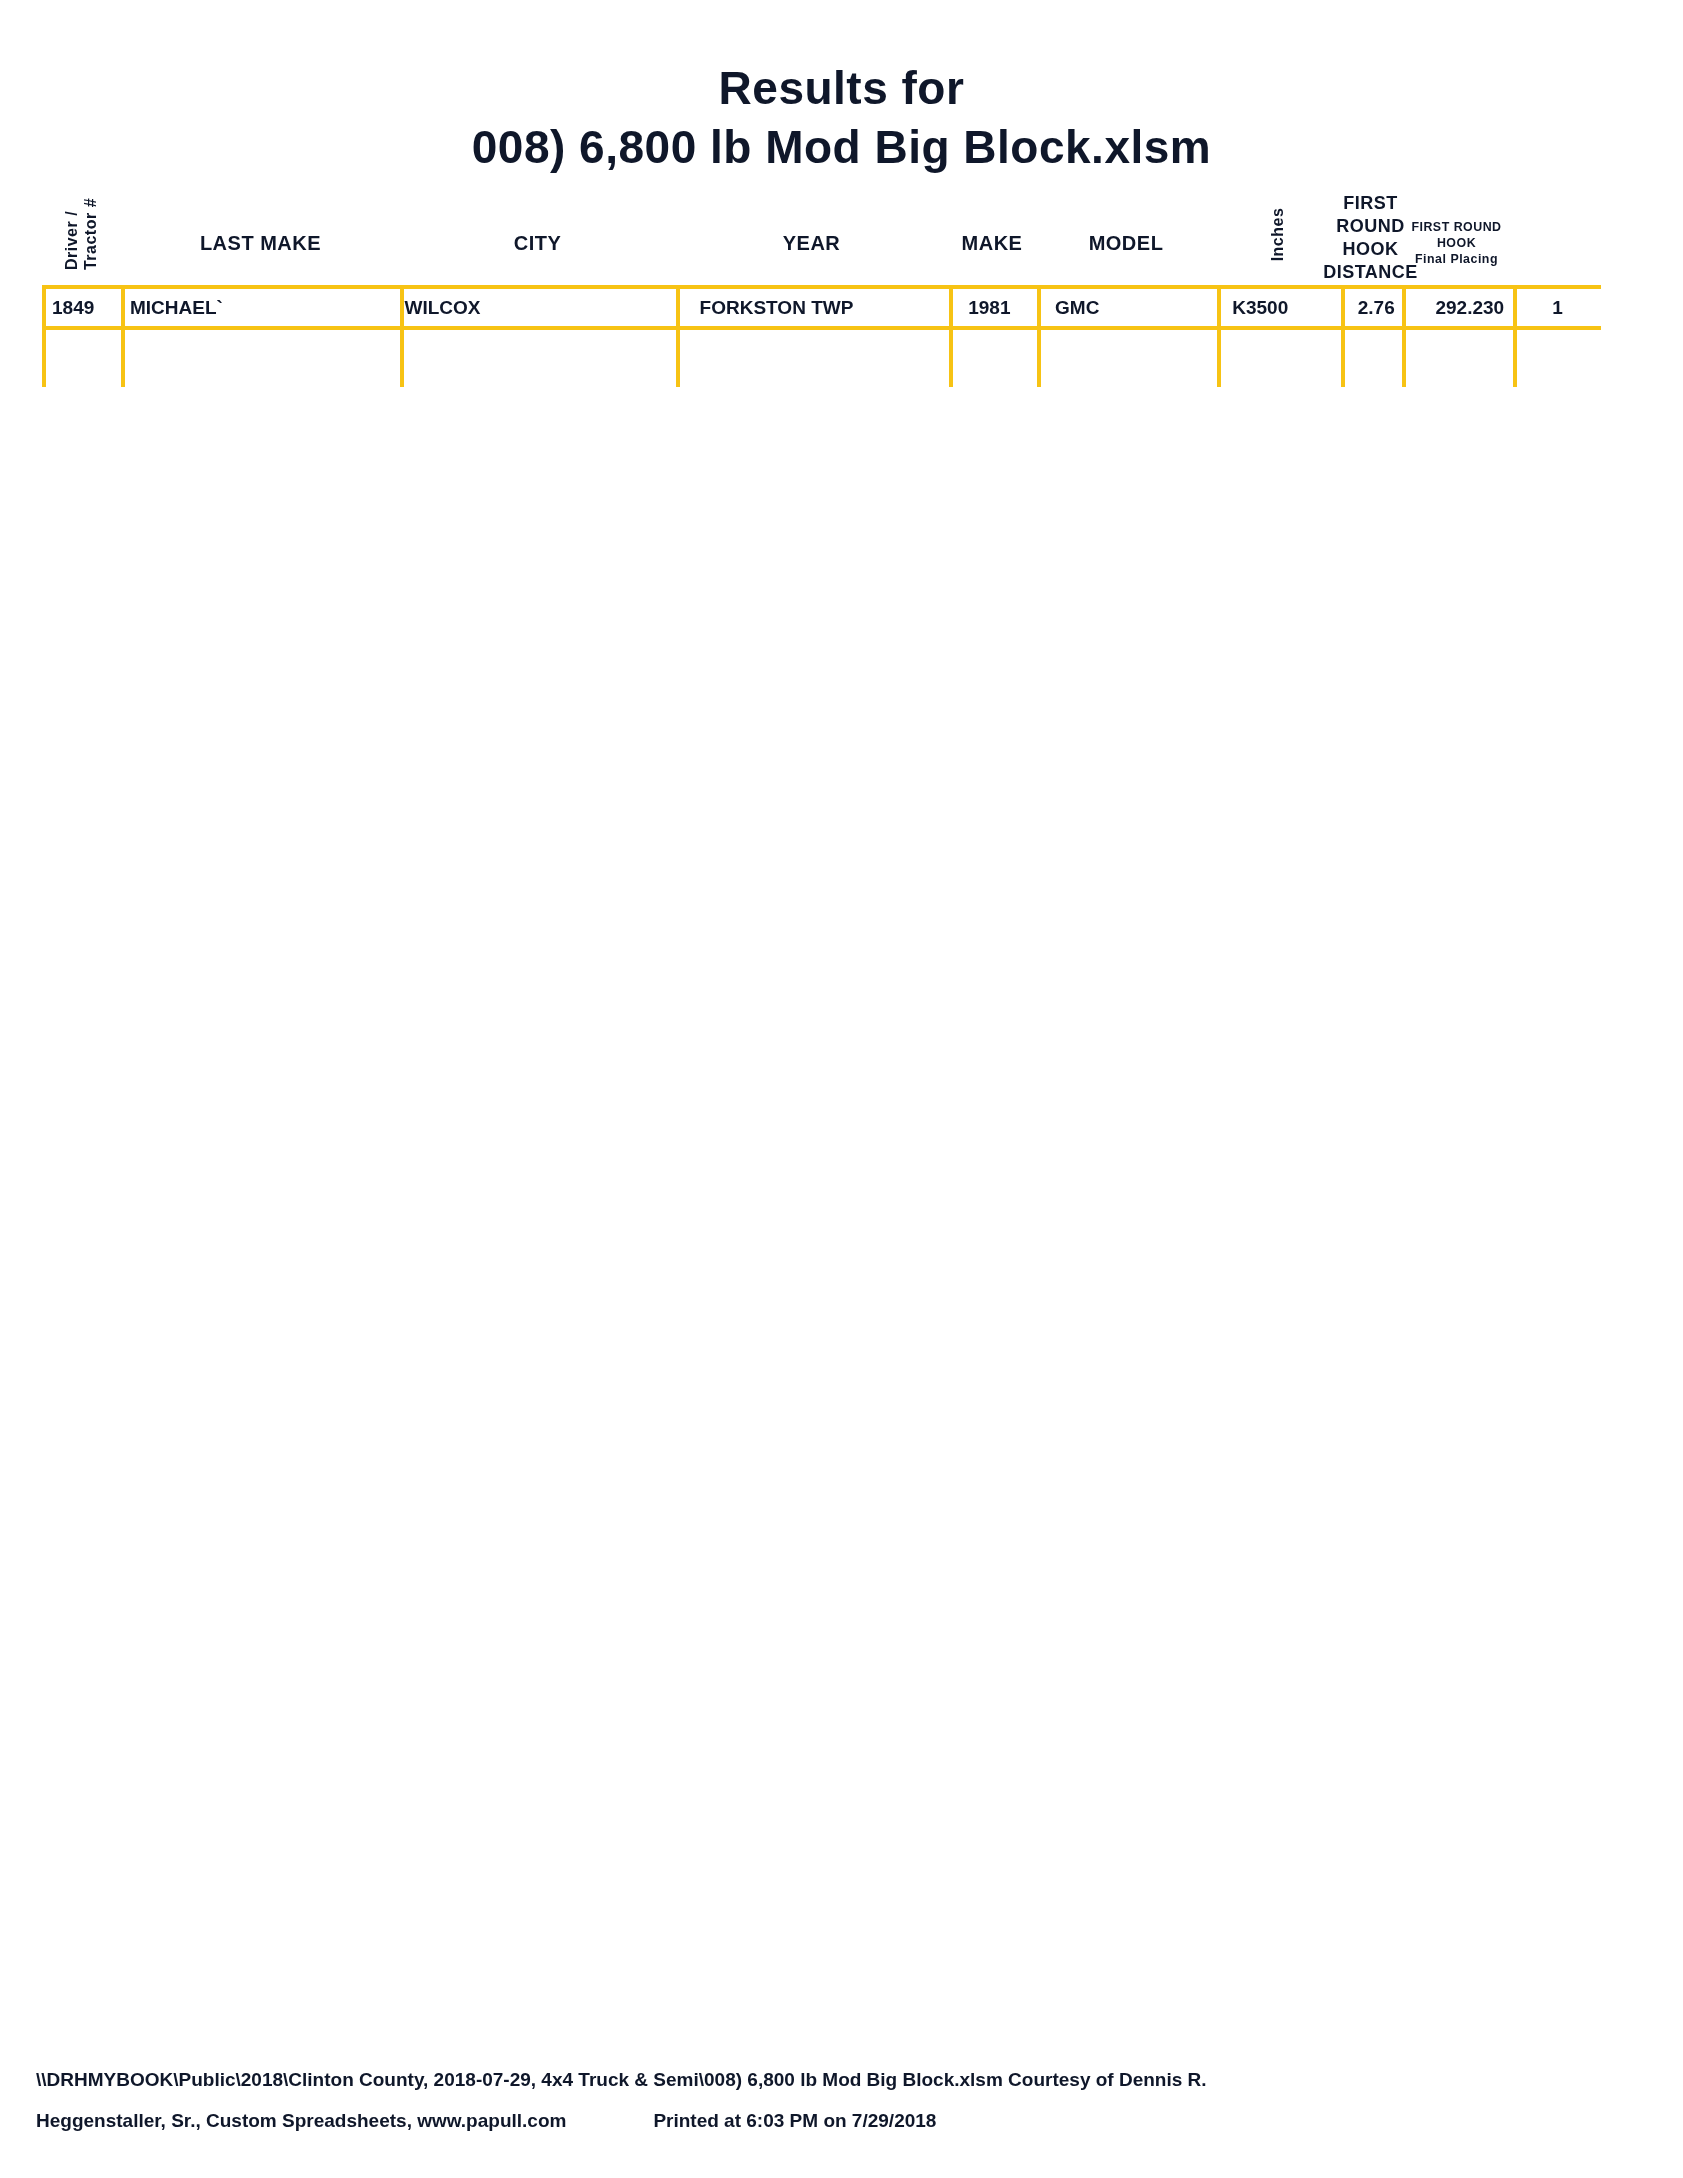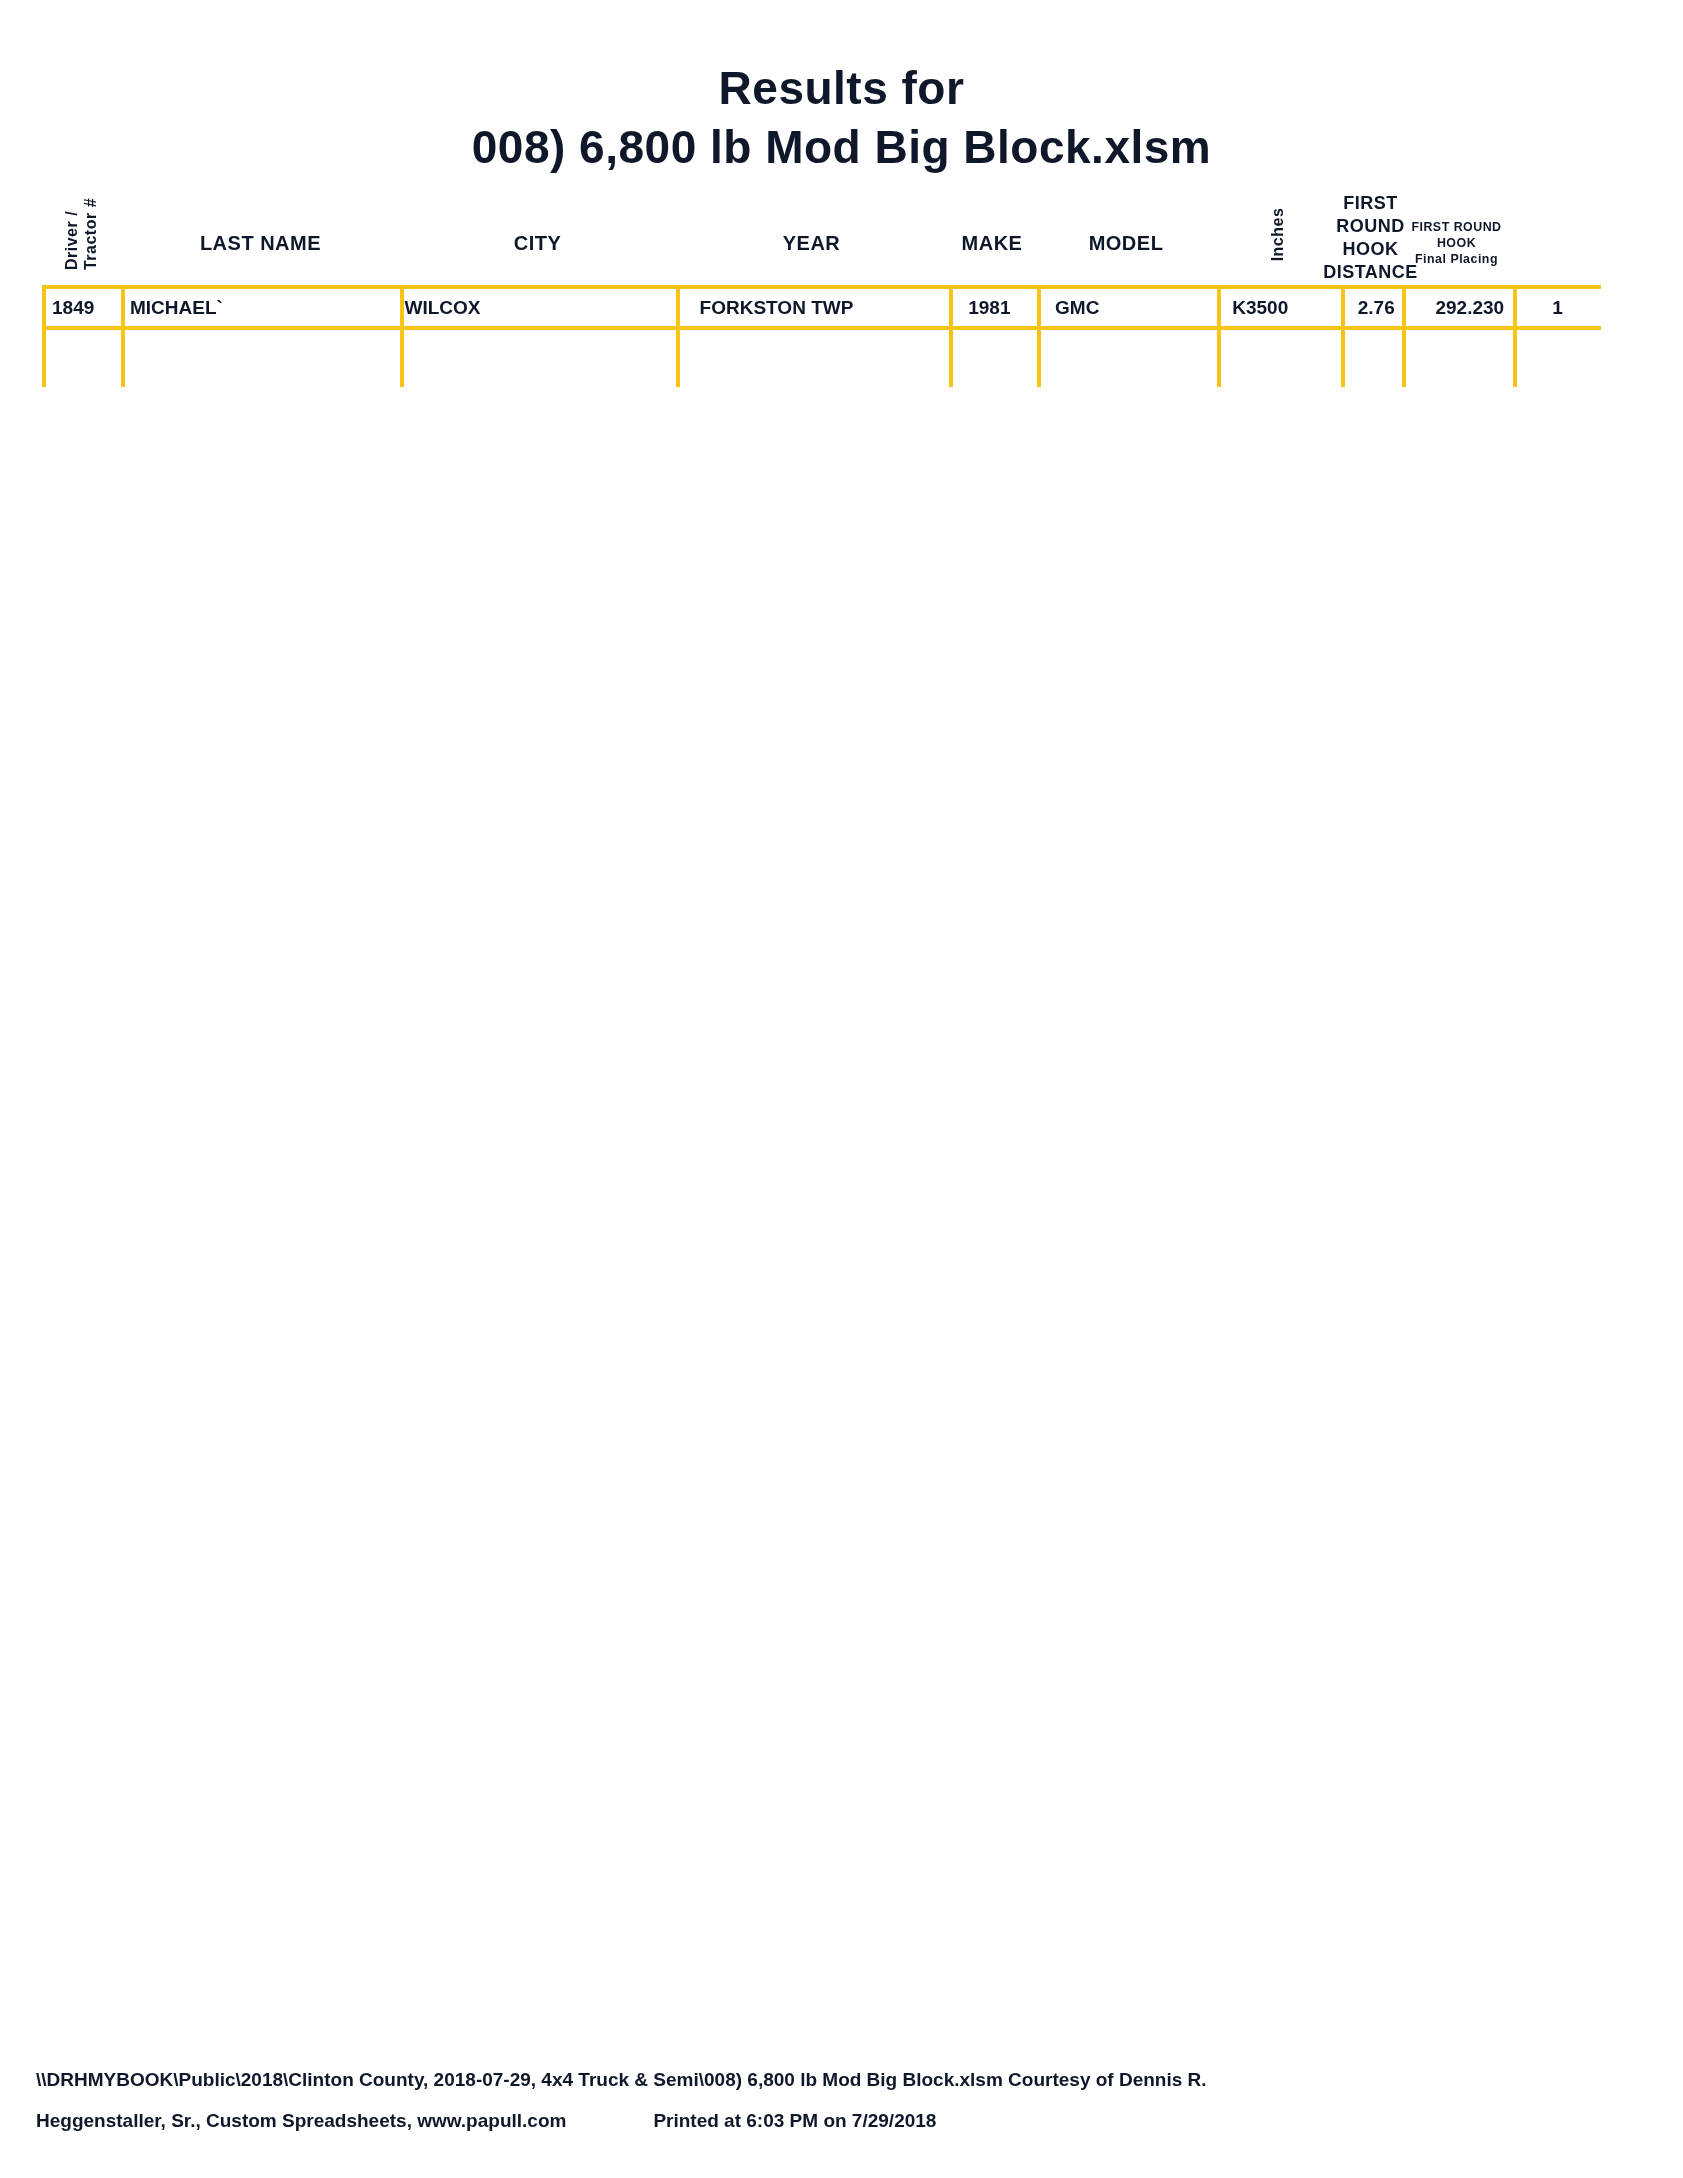--- a/index.html
+++ b/index.html
@@ -142,21 +142,21 @@
     <div>008) 6,800 lb Mod Big Block.xlsm</div>
   </div>
 
   <div class="header-grid">
     <div class="hcell rot-wrap">
       <div class="rot">
         <div>Driver /</div>
         <div>Tractor #</div>
       </div>
     </div>
-    <div class="hcell">LAST NAME</div>
+    <div class="hcell">LAST MAKE</div>
     <div class="hcell">CITY</div>
     <div class="hcell">YEAR</div>
     <div class="hcell">MAKE</div>
     <div class="hcell">MODEL</div>
     <div class="hcell rot-wrap">
       <div class="rot">Inches</div>
     </div>
     <div class="hcell stack-big">
       <div>FIRST</div>
       <div>ROUND</div>

